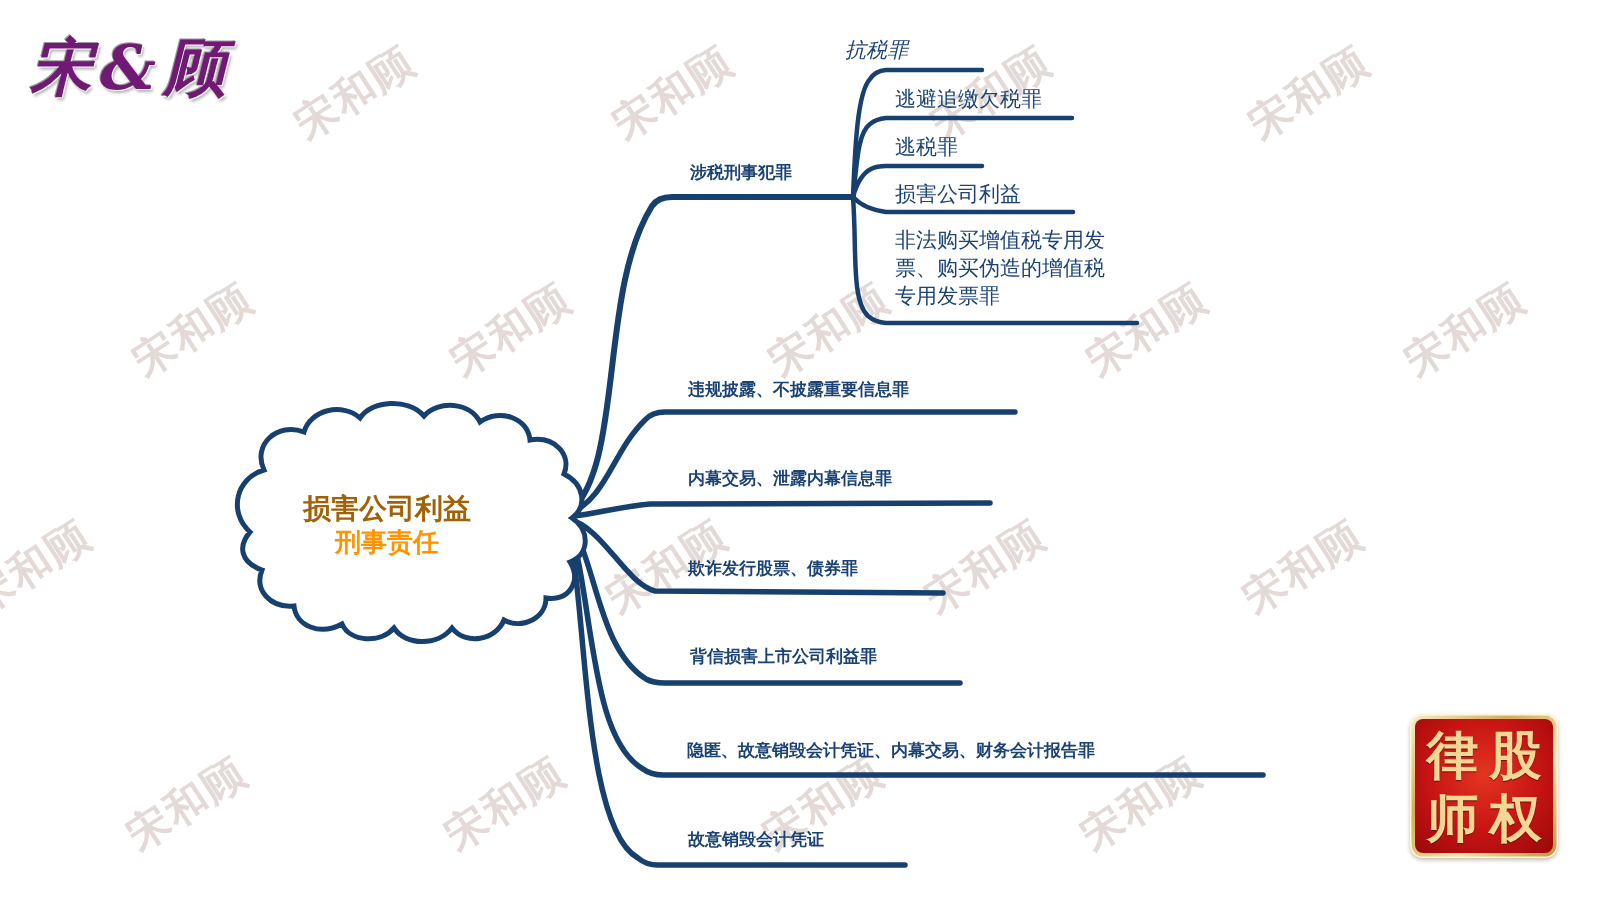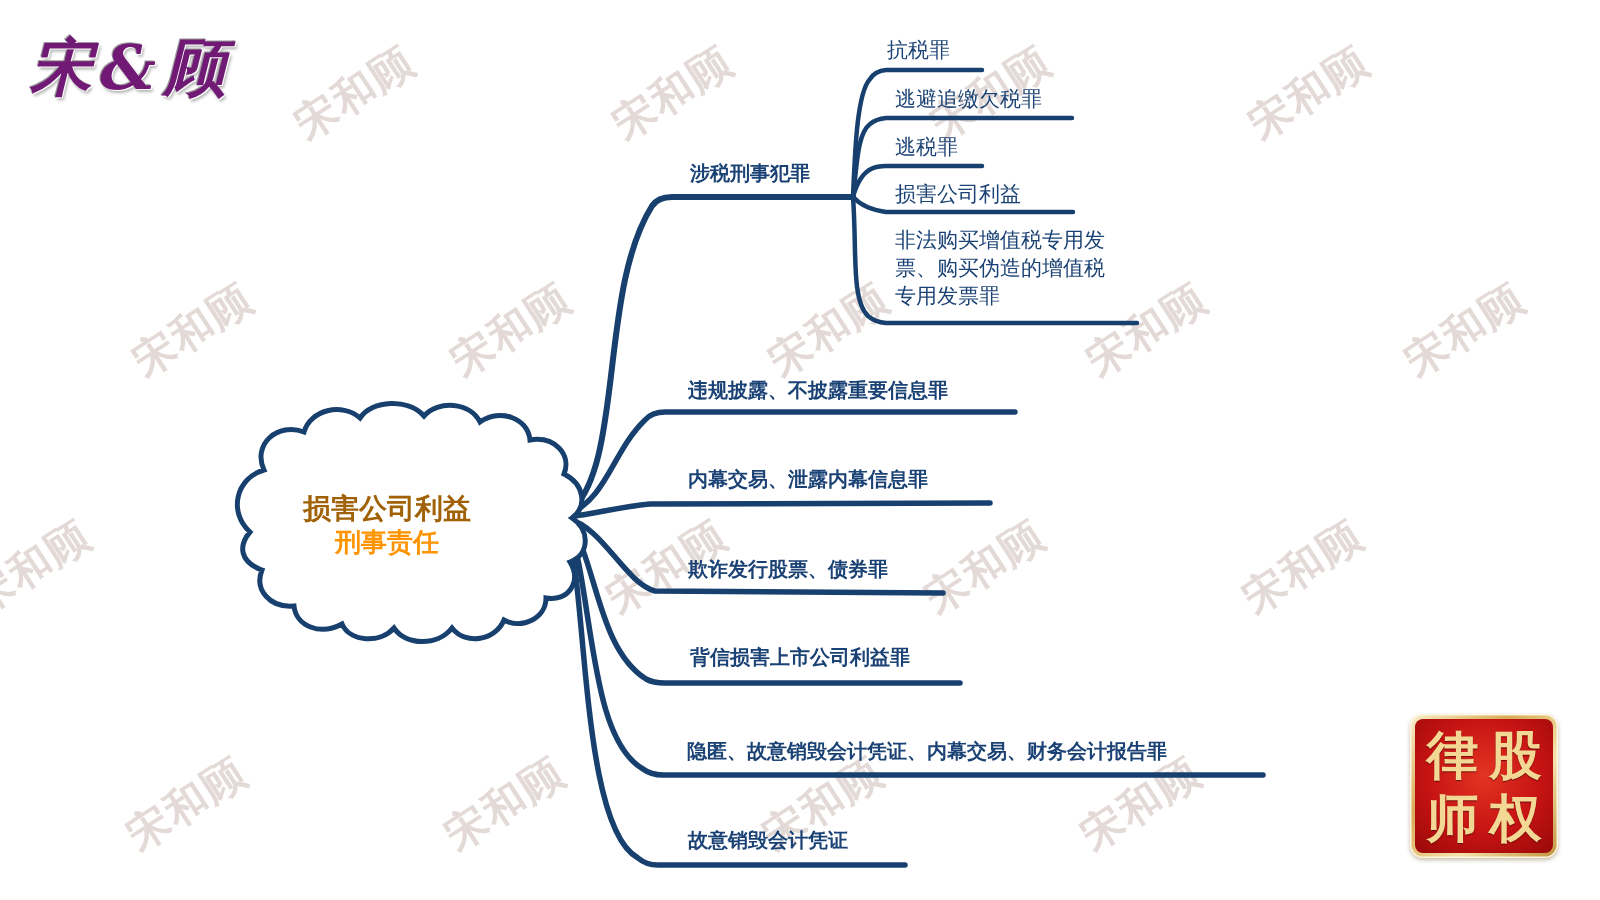--- a/index.html
+++ b/index.html
@@ -28,21 +28,21 @@
   
   #map-svg{position:absolute;left:0;top:0;z-index:1;}
   .branch-line{fill:none;stroke:#17406e;stroke-linecap:round;stroke-linejoin:round;}
   .trunk{stroke-width:6px;}
   .limb{stroke-width:5.5px;}
   .twig{stroke-width:4.5px;}
   #cloud-shape{fill:#ffffff;stroke:#17406e;stroke-width:5px;}
   
   .node-label{
     position:absolute;z-index:2;color:#1b4274;white-space:nowrap;
-    font-size:20px;font-weight:bold;line-height:26px;
+    font-size:17px;font-weight:bold;line-height:26px;
   }
   .leaf-label{
     position:absolute;z-index:2;color:#1b4274;white-space:nowrap;
     font-size:21px;font-weight:normal;line-height:26px;
   }
   .leaf-label.wrap{white-space:normal;width:225px;line-height:28px;}
   #root-node{
     position:absolute;z-index:2;left:262px;top:492px;width:250px;
     text-align:center;
   }
@@ -139,21 +139,21 @@
 </div>
 
 <div class="node-label" style="left:690px;top:160px;">涉税刑事犯罪</div>
 <div class="node-label" style="left:688px;top:377px;">违规披露、不披露重要信息罪</div>
 <div class="node-label" style="left:688px;top:466px;">内幕交易、泄露内幕信息罪</div>
 <div class="node-label" style="left:688px;top:556px;">欺诈发行股票、债券罪</div>
 <div class="node-label" style="left:690px;top:644px;">背信损害上市公司利益罪</div>
 <div class="node-label" style="left:687px;top:738px;">隐匿、故意销毁会计凭证、内幕交易、财务会计报告罪</div>
 <div class="node-label" style="left:688px;top:827px;">故意销毁会计凭证</div>
 
-<div class="leaf-label" style="left:887px;top:37px;">抗税罪</div>
+<div class="leaf-label" style="left:845px;top:37px;font-style:italic;">抗税罪</div>
 <div class="leaf-label" style="left:895px;top:86px;">逃避追缴欠税罪</div>
 <div class="leaf-label" style="left:895px;top:134px;">逃税罪</div>
 <div class="leaf-label" style="left:895px;top:181px;">损害公司利益</div>
 <div class="leaf-label wrap" style="left:895px;top:226px;">非法购买增值税专用发票、购买伪造的增值税专用发票罪</div>
 
 <div id="seal">
   <div id="seal-inner">
     <span class="seal-char">律</span>
     <span class="seal-char">股</span>
     <span class="seal-char">师</span>

